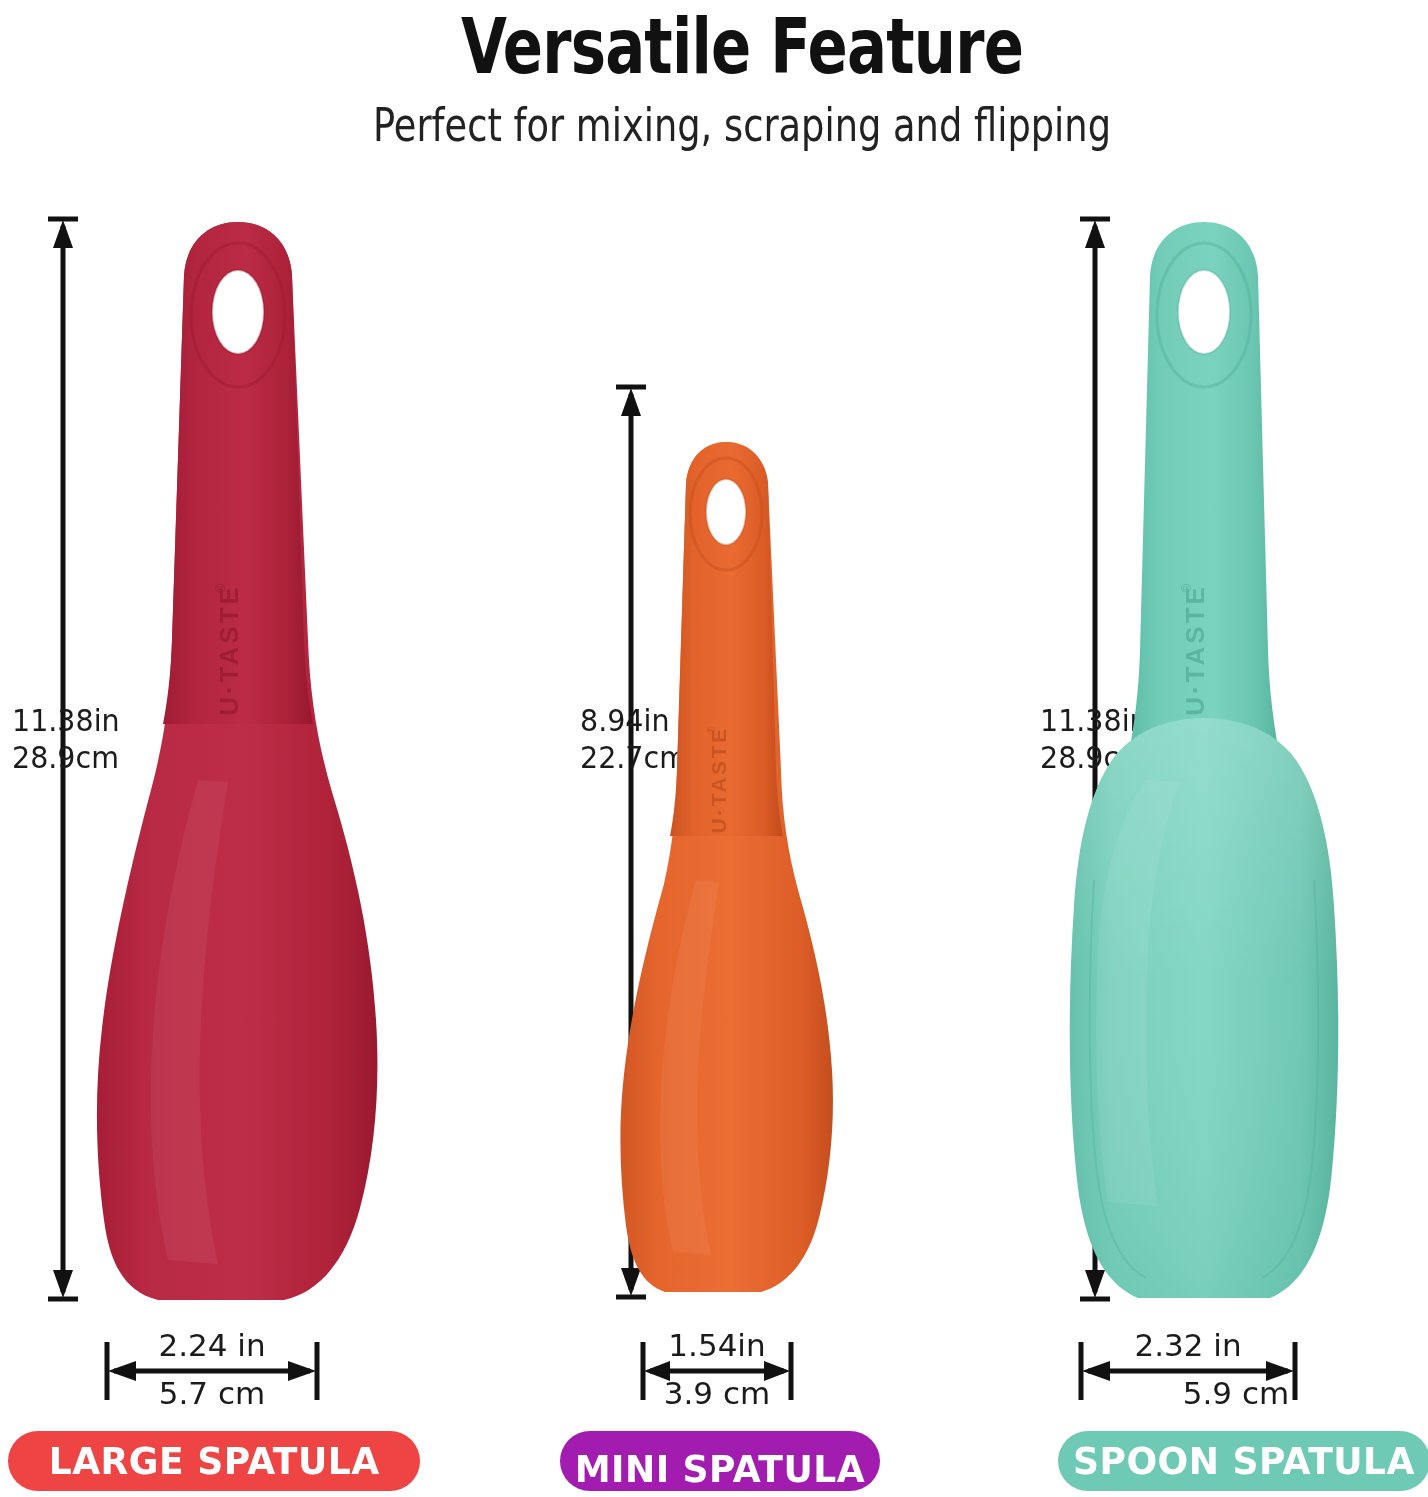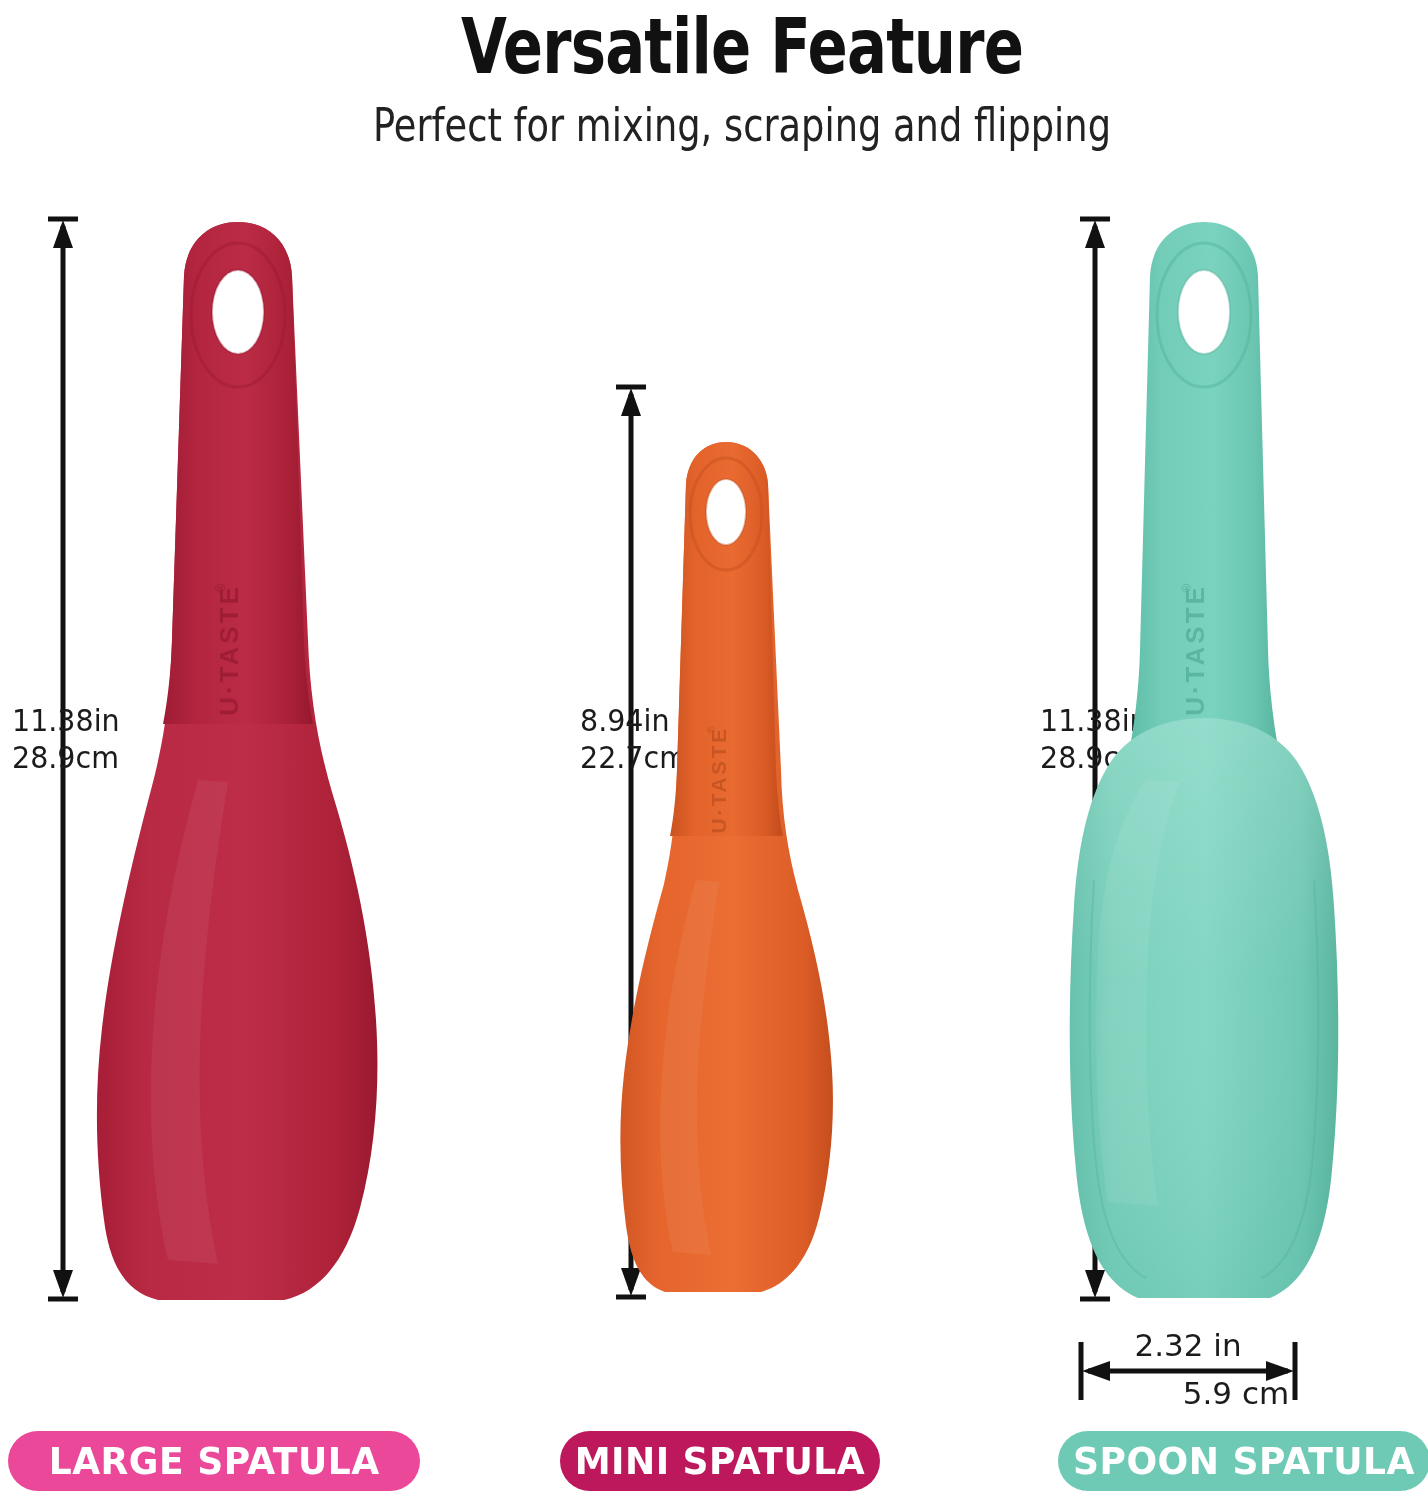--- a/index.html
+++ b/index.html
@@ -208,20 +208,31 @@
         <text x="0" y="0" fill="#7E0E22" font-family="'Liberation Sans', sans-serif" font-size="26" font-weight="bold" letter-spacing="3" text-anchor="middle">U·TASTE</text>
         <text x="62" y="-13" fill="#7E0E22" font-family="'Liberation Sans', sans-serif" font-size="12" text-anchor="middle">®</text>
       </g>
 
       <path fill="#ffffff" opacity="0.06" d="
         M110,560 C82,660 68,750 64,830 C60,908 66,980 80,1040 L130,1044
         C116,980 110,906 112,830 C114,748 124,660 140,562 Z"></path>
     </svg>
   </div>
 
+  <div class="hdim" style="left:104px; top:1336px; width:216px;">
+    <div class="hlabel-top" style="top:-8px;">2.24 in</div>
+    <svg width="216" height="70" viewBox="0 0 216 70" xmlns="http://www.w3.org/2000/svg" style="position:absolute;top:0;left:0;">
+      <line x1="3" y1="6" x2="3" y2="64" stroke="#111111" stroke-width="5"></line>
+      <line x1="213" y1="6" x2="213" y2="64" stroke="#111111" stroke-width="5"></line>
+      <line x1="10" y1="35" x2="206" y2="35" stroke="#111111" stroke-width="5"></line>
+      <polygon points="4,35 32,25 32,45" fill="#111111"></polygon>
+      <polygon points="212,35 184,25 184,45" fill="#111111"></polygon>
+    </svg>
+    <div class="hlabel-bot" style="top:40px;">5.7 cm</div>
+  </div>
 </div>
 
 <div class="column" id="col-mini">
 
   <div class="vdim" style="left:128px; top:384px;">
     <svg width="30" height="916" viewBox="0 0 30 916" xmlns="http://www.w3.org/2000/svg">
       <line x1="0" y1="3" x2="30" y2="3" stroke="#111111" stroke-width="5"></line>
       <line x1="0" y1="913" x2="30" y2="913" stroke="#111111" stroke-width="5"></line>
       <line x1="15" y1="10" x2="15" y2="906" stroke="#111111" stroke-width="5"></line>
       <polygon points="15,4 5,32 25,32" fill="#111111"></polygon>
@@ -286,20 +297,31 @@
         <text x="0" y="0" fill="#9A3A12" font-family="'Liberation Sans', sans-serif" font-size="21" font-weight="bold" letter-spacing="2.5" text-anchor="middle">U·TASTE</text>
         <text x="50" y="-11" fill="#9A3A12" font-family="'Liberation Sans', sans-serif" font-size="10" text-anchor="middle">®</text>
       </g>
 
       <path fill="#ffffff" opacity="0.06" d="
         M85,440 C63,520 53,590 50,650 C47,708 51,764 62,812 L100,815
         C89,764 85,708 86,650 C88,588 96,520 108,442 Z"></path>
     </svg>
   </div>
 
+  <div class="hdim" style="left:152px; top:1336px; width:154px;">
+    <div class="hlabel-top" style="top:-8px;">1.54in</div>
+    <svg width="154" height="70" viewBox="0 0 154 70" xmlns="http://www.w3.org/2000/svg" style="position:absolute;top:0;left:0;">
+      <line x1="3" y1="6" x2="3" y2="64" stroke="#111111" stroke-width="5"></line>
+      <line x1="151" y1="6" x2="151" y2="64" stroke="#111111" stroke-width="5"></line>
+      <line x1="10" y1="35" x2="144" y2="35" stroke="#111111" stroke-width="5"></line>
+      <polygon points="4,35 30,25 30,45" fill="#111111"></polygon>
+      <polygon points="150,35 124,25 124,45" fill="#111111"></polygon>
+    </svg>
+    <div class="hlabel-bot" style="top:40px;">3.9 cm</div>
+  </div>
 </div>
 
 <div class="column" id="col-spoon">
 
   <div class="vdim" style="left:128px; top:216px;">
     <svg width="30" height="1086" viewBox="0 0 30 1086" xmlns="http://www.w3.org/2000/svg">
       <line x1="0" y1="3" x2="30" y2="3" stroke="#111111" stroke-width="5"></line>
       <line x1="0" y1="1083" x2="30" y2="1083" stroke="#111111" stroke-width="5"></line>
       <line x1="15" y1="10" x2="15" y2="1076" stroke="#111111" stroke-width="5"></line>
       <polygon points="15,4 5,32 25,32" fill="#111111"></polygon>
@@ -394,21 +416,21 @@
       <line x1="3" y1="6" x2="3" y2="64" stroke="#111111" stroke-width="5"></line>
       <line x1="217" y1="6" x2="217" y2="64" stroke="#111111" stroke-width="5"></line>
       <line x1="10" y1="35" x2="210" y2="35" stroke="#111111" stroke-width="5"></line>
       <polygon points="4,35 32,25 32,45" fill="#111111"></polygon>
       <polygon points="216,35 188,25 188,45" fill="#111111"></polygon>
     </svg>
     <div class="hlabel-bot" style="top:40px;padding-left:48px;">5.9 cm</div>
   </div>
 </div>
 
-<div class="pill" id="pill-large" style="background: #ec4899;">
+<div class="pill" id="pill-large" style="background: #ef4444;">
   <span class="pill-text">LARGE SPATULA</span>
 </div>
-<div class="pill" id="pill-mini" style="background: #be185d;">
+<div class="pill" id="pill-mini" style="background: #a21caf; align-items: flex-end;">
   <span class="pill-text">MINI SPATULA</span>
 </div>
 <div class="pill" id="pill-spoon" style="background: rgb(111, 202, 181);">
   <span class="pill-text">SPOON SPATULA</span>
 </div>
 
 </body></html>

